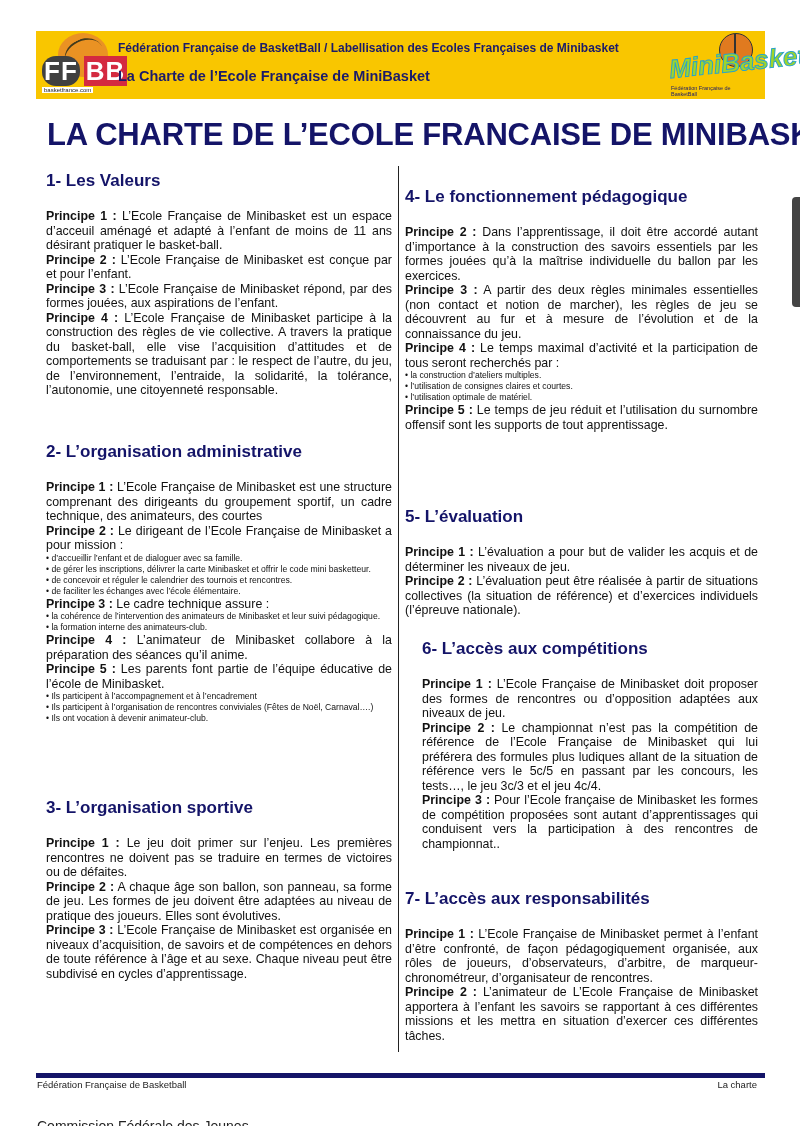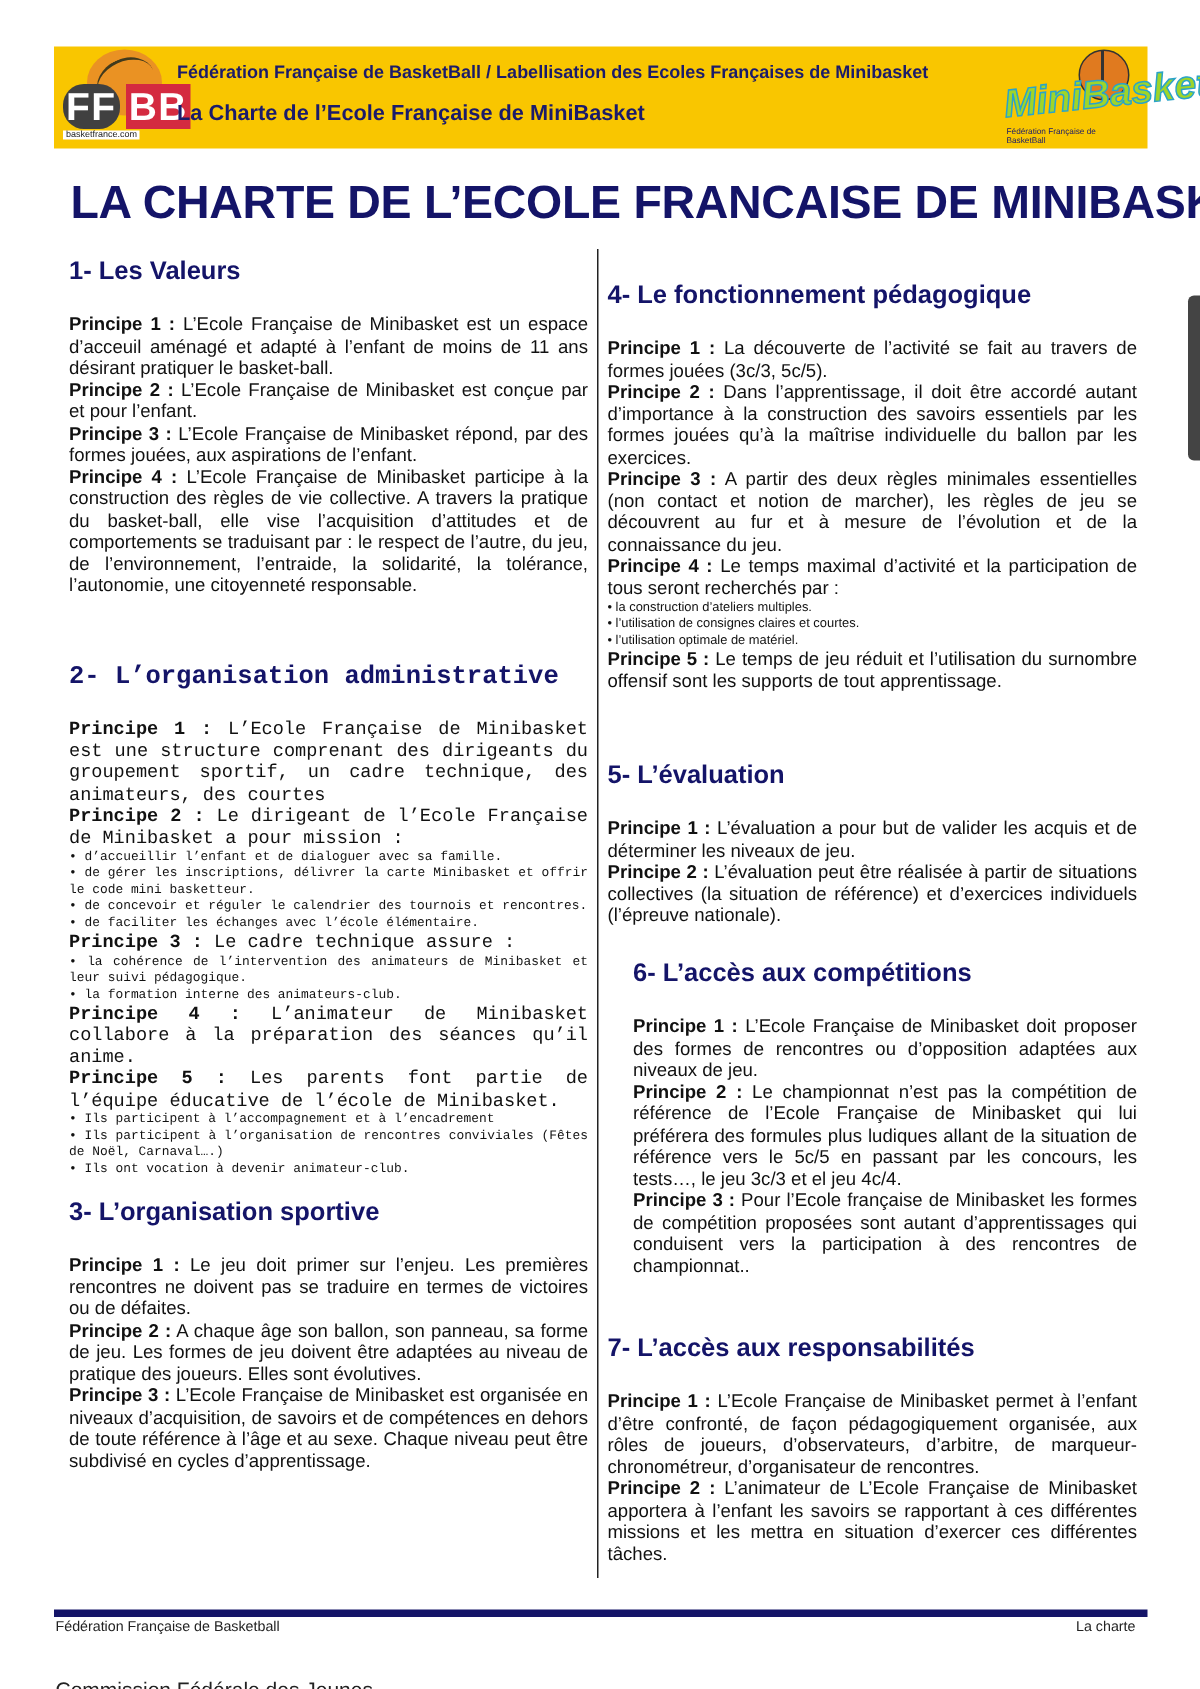--- a/index.html
+++ b/index.html
@@ -63,21 +63,21 @@
 <div class="col col-left">
 
   <div class="section" style="top:6px;">
     <div class="sec-title">1- Les Valeurs</div>
     <p class="para"><b>Principe 1 :</b><span> L’Ecole Française de Minibasket est un espace d’acceuil aménagé et adapté à l’enfant de moins de 11 ans désirant pratiquer le basket-ball.</span></p>
     <p class="para"><b>Principe 2 :</b><span> L’Ecole Française de Minibasket est conçue par et pour l’enfant.</span></p>
     <p class="para"><b>Principe 3 :</b><span> L’Ecole Française de Minibasket répond, par des formes jouées, aux aspirations de l’enfant.</span></p>
     <p class="para"><b>Principe 4 :</b><span> L’Ecole Française de Minibasket participe à la construction des règles de vie collective. A travers la pratique du basket-ball, elle vise l’acquisition d’attitudes et de comportements se traduisant par : le respect de l’autre, du jeu, de l’environnement, l’entraide, la solidarité, la tolérance, l’autonomie, une citoyenneté responsable.</span></p>
   </div>
 
-  <div class="section" style="top:277px;font-family:Liberation Mono, monospace;">
+  <div class="section" style="top:277px;">
     <div class="sec-title">2- L’organisation administrative</div>
     <p class="para"><b>Principe 1 :</b><span> L’Ecole Française de Minibasket est une structure comprenant des dirigeants du groupement sportif, un cadre technique, des animateurs, des courtes</span></p>
     <p class="para"><b>Principe 2 :</b><span> Le dirigeant de l’Ecole Française de Minibasket a pour mission :</span></p>
     <p class="bullet">• d’accueillir l’enfant et de dialoguer avec sa famille.</p>
     <p class="bullet">• de gérer les inscriptions, délivrer la carte Minibasket et offrir le code mini basketteur.</p>
     <p class="bullet">• de concevoir et réguler le calendrier des tournois et rencontres.</p>
     <p class="bullet">• de faciliter les échanges avec l’école élémentaire.</p>
     <p class="para"><b>Principe 3 :</b><span> Le cadre technique assure :</span></p>
     <p class="bullet">• la cohérence de l’intervention des animateurs de Minibasket et leur suivi pédagogique.</p>
     <p class="bullet">• la formation interne des animateurs-club.</p>
@@ -93,21 +93,20 @@
     <p class="para"><b>Principe 1 :</b><span> Le jeu doit primer sur l’enjeu. Les premières rencontres ne doivent pas se traduire en termes de victoires ou de défaites.</span></p>
     <p class="para"><b>Principe 2 :</b><span> A chaque âge son ballon, son panneau, sa forme de jeu. Les formes de jeu doivent être adaptées au niveau de pratique des joueurs. Elles sont évolutives.</span></p>
     <p class="para"><b>Principe 3 :</b><span> L’Ecole Française de Minibasket est organisée en niveaux d’acquisition, de savoirs et de compétences en dehors de toute référence à l’âge et au sexe. Chaque niveau peut être subdivisé en cycles d’apprentissage.</span></p>
   </div>
 </div>
 
 <div class="col col-right">
 
   <div class="section" style="top:22px;">
     <div class="sec-title">4- Le fonctionnement pédagogique</div>
-    <p class="para"><b>Principe 1 :</b><span> La découverte de l’activité se fait au travers de formes jouées (3c/3, 5c/5).</span></p>
     <p class="para"><b>Principe 2 :</b><span> Dans l’apprentissage, il doit être accordé autant d’importance à la construction des savoirs essentiels par les formes jouées qu’à la maîtrise individuelle du ballon par les exercices.</span></p>
     <p class="para"><b>Principe 3 :</b><span> A partir des deux règles minimales essentielles (non contact et notion de marcher), les règles de jeu se découvrent au fur et à mesure de l’évolution et de la connaissance du jeu.</span></p>
     <p class="para"><b>Principe 4 :</b><span> Le temps maximal d’activité et la participation de tous seront recherchés par :</span></p>
     <p class="bullet">• la construction d’ateliers multiples.</p>
     <p class="bullet">• l’utilisation de consignes claires et courtes.</p>
     <p class="bullet">• l’utilisation optimale de matériel.</p>
     <p class="para"><b>Principe 5 :</b><span> Le temps de jeu réduit et l’utilisation du surnombre offensif sont les supports de tout apprentissage.</span></p>
   </div>
 
   <div class="section" style="top:342px;">

